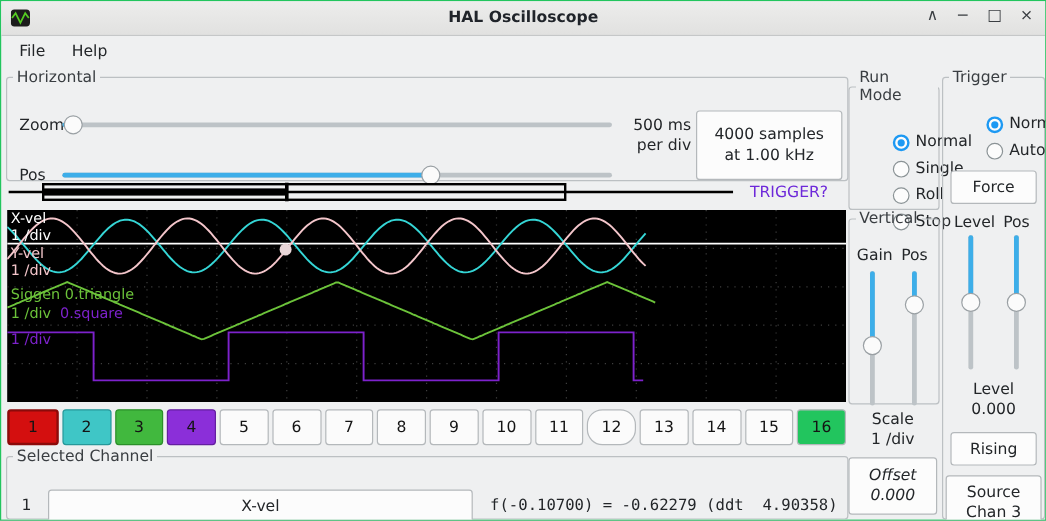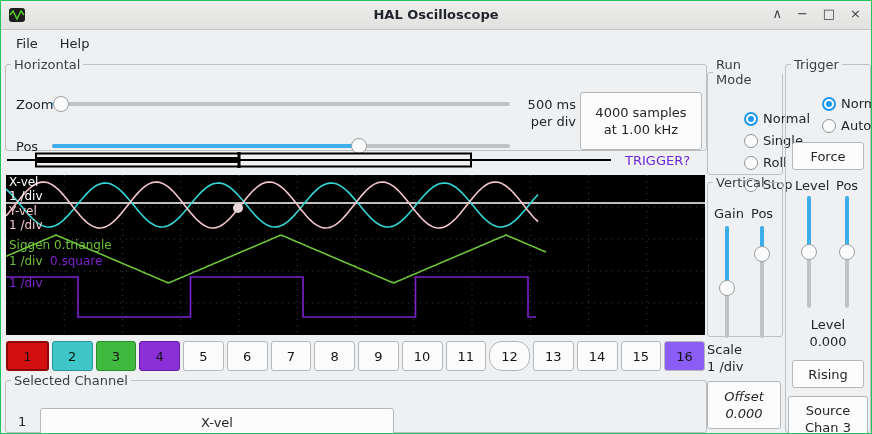--- a/index.html
+++ b/index.html
@@ -71,21 +71,21 @@
     display:flex;gap:3px;}
   .chan-btn{flex:1;border:1px solid #b4b8bb;border-radius:3px;background:#fbfbfb;
     font-family:"DejaVu Sans",sans-serif;font-size:13px;color:#141414;padding:0;}
   .chan-btn.sel{border-width:2px;}
 
   
   #readout{position:absolute;right:8px;top:26px;
     font-family:"DejaVu Sans Mono",monospace;font-size:13px;white-space:pre;}
 
   
-  #scale-block{position:absolute;left:706px;top:340px;width:74px;
+  #scale-block{position:absolute;left:706px;top:340px;width:74px;text-align:center;
     line-height:17px;}
   #trig-readout{position:absolute;left:0;right:0;top:244px;text-align:center;line-height:17px;}
 </style>
 </head>
 <body>
 
 <div id="window">
 
   <div class="titlebar">
     <span class="app-icon">
@@ -187,27 +187,28 @@
       <button class="chan-btn" style="background: rgb(251, 251, 251); border-color: rgb(180, 184, 187);">6</button>
       <button class="chan-btn" style="background: rgb(251, 251, 251); border-color: rgb(180, 184, 187);">7</button>
       <button class="chan-btn" style="background: rgb(251, 251, 251); border-color: rgb(180, 184, 187);">8</button>
       <button class="chan-btn" style="background: rgb(251, 251, 251); border-color: rgb(180, 184, 187);">9</button>
       <button class="chan-btn" style="background: rgb(251, 251, 251); border-color: rgb(180, 184, 187);">10</button>
       <button class="chan-btn" style="background: rgb(251, 251, 251); border-color: rgb(180, 184, 187);">11</button>
       <button class="chan-btn" style="background: rgb(251, 251, 251); border-color: rgb(180, 184, 187); border-radius: 13px;">12</button>
       <button class="chan-btn" style="background: rgb(251, 251, 251); border-color: rgb(180, 184, 187);">13</button>
       <button class="chan-btn" style="background: rgb(251, 251, 251); border-color: rgb(180, 184, 187);">14</button>
       <button class="chan-btn" style="background: rgb(251, 251, 251); border-color: rgb(180, 184, 187);">15</button>
-      <button class="chan-btn" style="background: #8b5cf6; border-color: rgb(180, 184, 187);">16</button>
+      <button class="chan-btn" style="background: #22c55e; border-color: rgb(180, 184, 187);">16</button>
     </div>
 
   <fieldset class="group" style="left:4px;top:372px;width:700px;height:58px;">
     <legend>Selected Channel</legend>
     <span class="lbl" style="left:12px;top:26px;">1</span>
     <button class="btn" style="left:34px;top:20px;width:354px;height:28px;">X-vel</button>
+    <span id="readout">f(-0.10700) = -0.62279 (ddt  4.90358)</span>
   </fieldset>
 
   <fieldset class="group" style="left:706px;top:56px;width:74px;height:116px;">
     <legend>Run Mode</legend>
     <label class="radio selected" style="left:8px;top:24px;">
       <span class="rdot"></span>
       <span>Normal</span>
     </label>
     <label class="radio" style="left:8px;top:46px;">
       <span class="rdot"></span>

